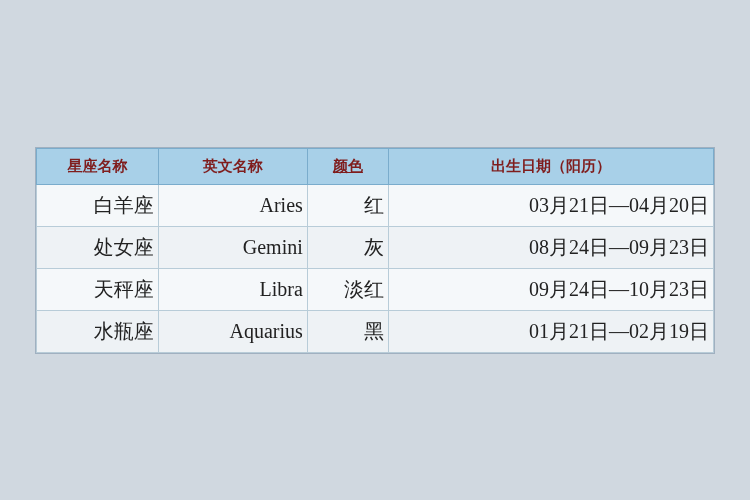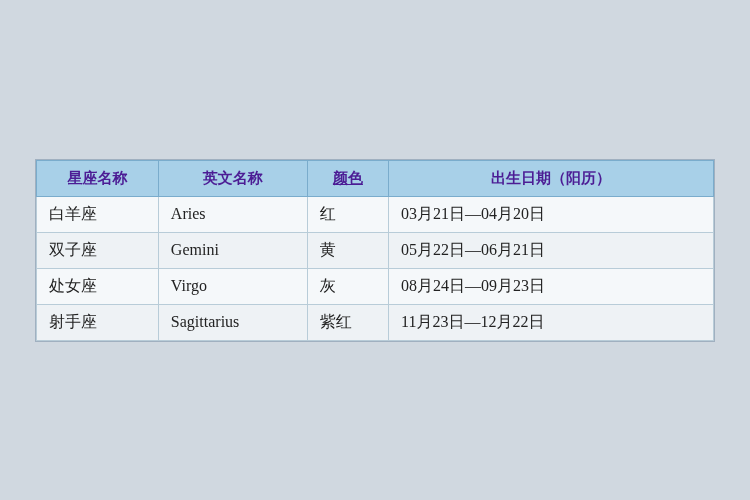--- a/index.html
+++ b/index.html
@@ -32,36 +32,36 @@
     thead tr {
       background-color: #a8d0e8;
     }
 
     thead th {
       border: 1px solid #7aaccc;
       padding: 8px 10px;
       text-align: center;
       font-size: 15px;
       font-weight: bold;
-      color: #4c1d95;
+      color: #7f1d1d;
     }
 
     tbody tr {
       background-color: #f5f8fa;
     }
 
     tbody tr:nth-child(even) {
       background-color: #eef2f5;
     }
 
     tbody td {
       border: 1px solid #b8ccd8;
-      padding: 7px 12px;
-      text-align: left;
-      font-size: 16px;
+      padding: 7px 4px;
+      text-align: right;
+      font-size: 20px;
       color: #222;
     }
 
     .col-name { width: 18%; }
     .col-en   { width: 22%; }
     .col-color{ width: 12%; text-decoration: underline; }
     .col-date { width: 48%; }
   </style>
 </head>
 <body>
@@ -77,32 +77,32 @@
       </tr>
     </thead>
     <tbody id="table-body">
     <tr>
           <td>白羊座</td>
           <td>Aries</td>
           <td>红</td>
           <td>03月21日—04月20日</td>
         </tr>
         <tr>
-          <td>双子座</td>
+          <td>处女座</td>
           <td>Gemini</td>
-          <td>黄</td>
-          <td>05月22日—06月21日</td>
-        </tr>
-        <tr>
-          <td>处女座</td>
-          <td>Virgo</td>
           <td>灰</td>
           <td>08月24日—09月23日</td>
         </tr>
         <tr>
-          <td>射手座</td>
-          <td>Sagittarius</td>
-          <td>紫红</td>
-          <td>11月23日—12月22日</td>
+          <td>天秤座</td>
+          <td>Libra</td>
+          <td>淡红</td>
+          <td>09月24日—10月23日</td>
+        </tr>
+        <tr>
+          <td>水瓶座</td>
+          <td>Aquarius</td>
+          <td>黑</td>
+          <td>01月21日—02月19日</td>
         </tr>
       </tbody>
   </table>
 </div>
 
 </body></html>

